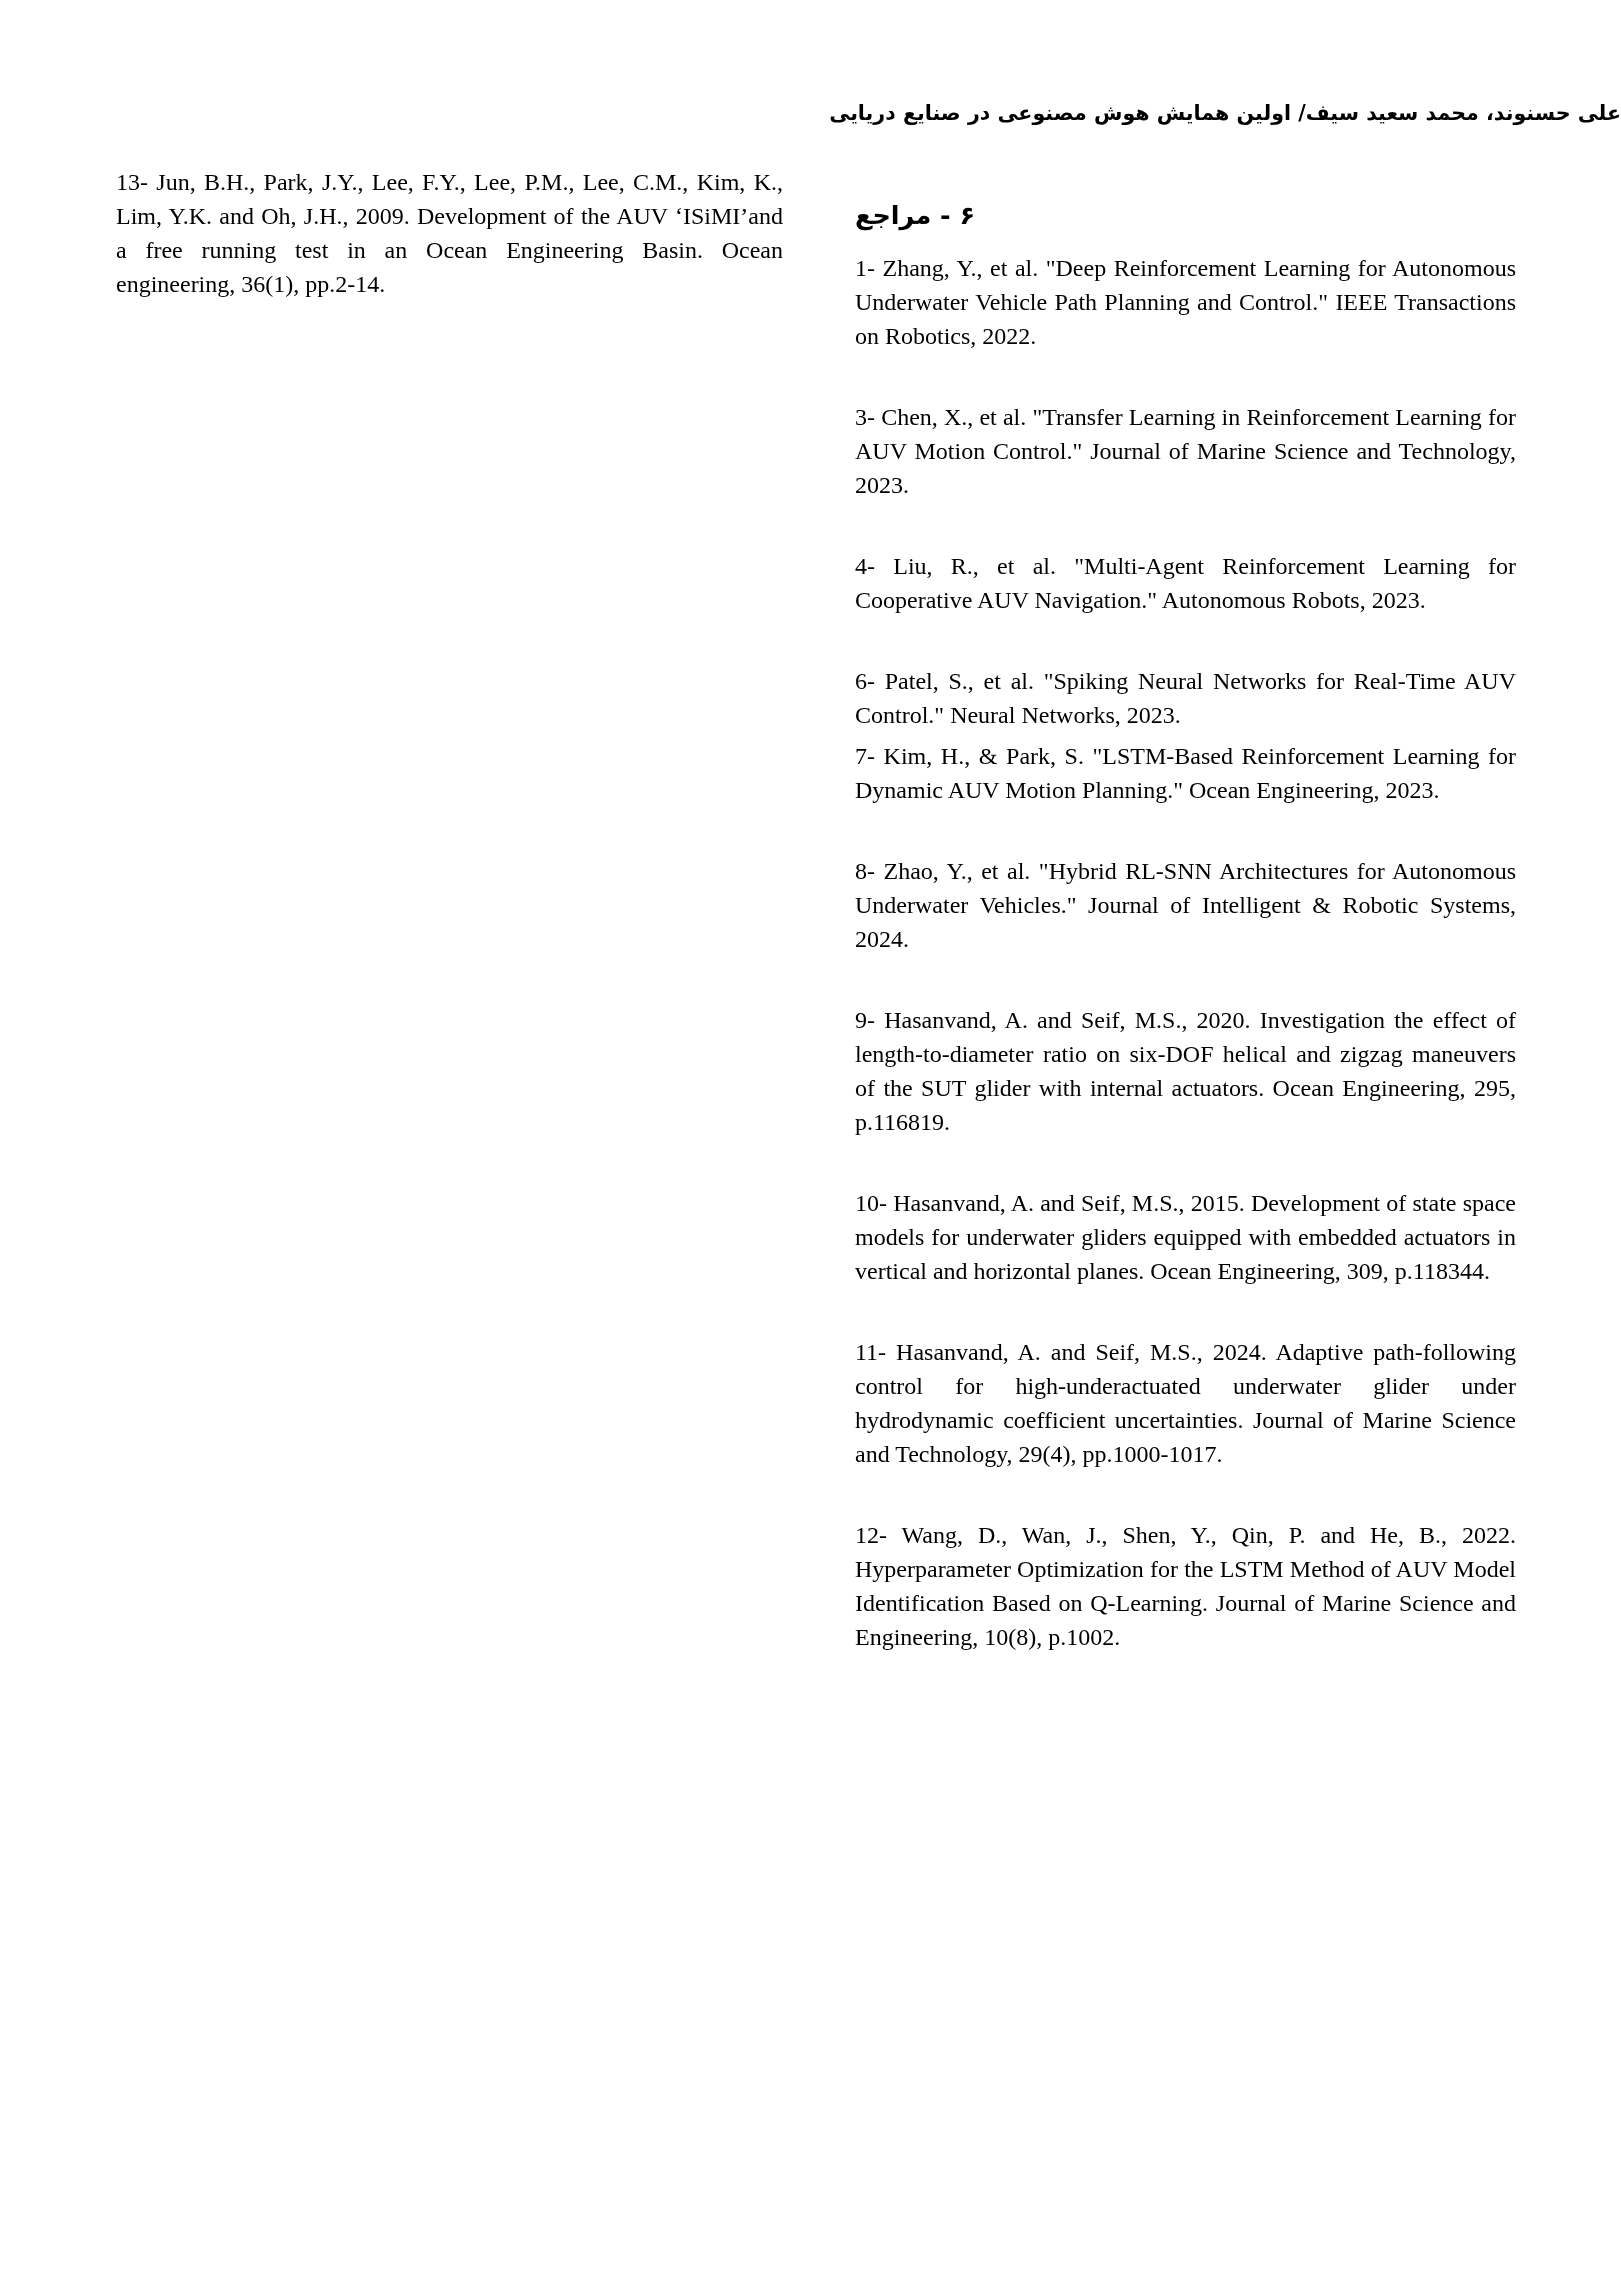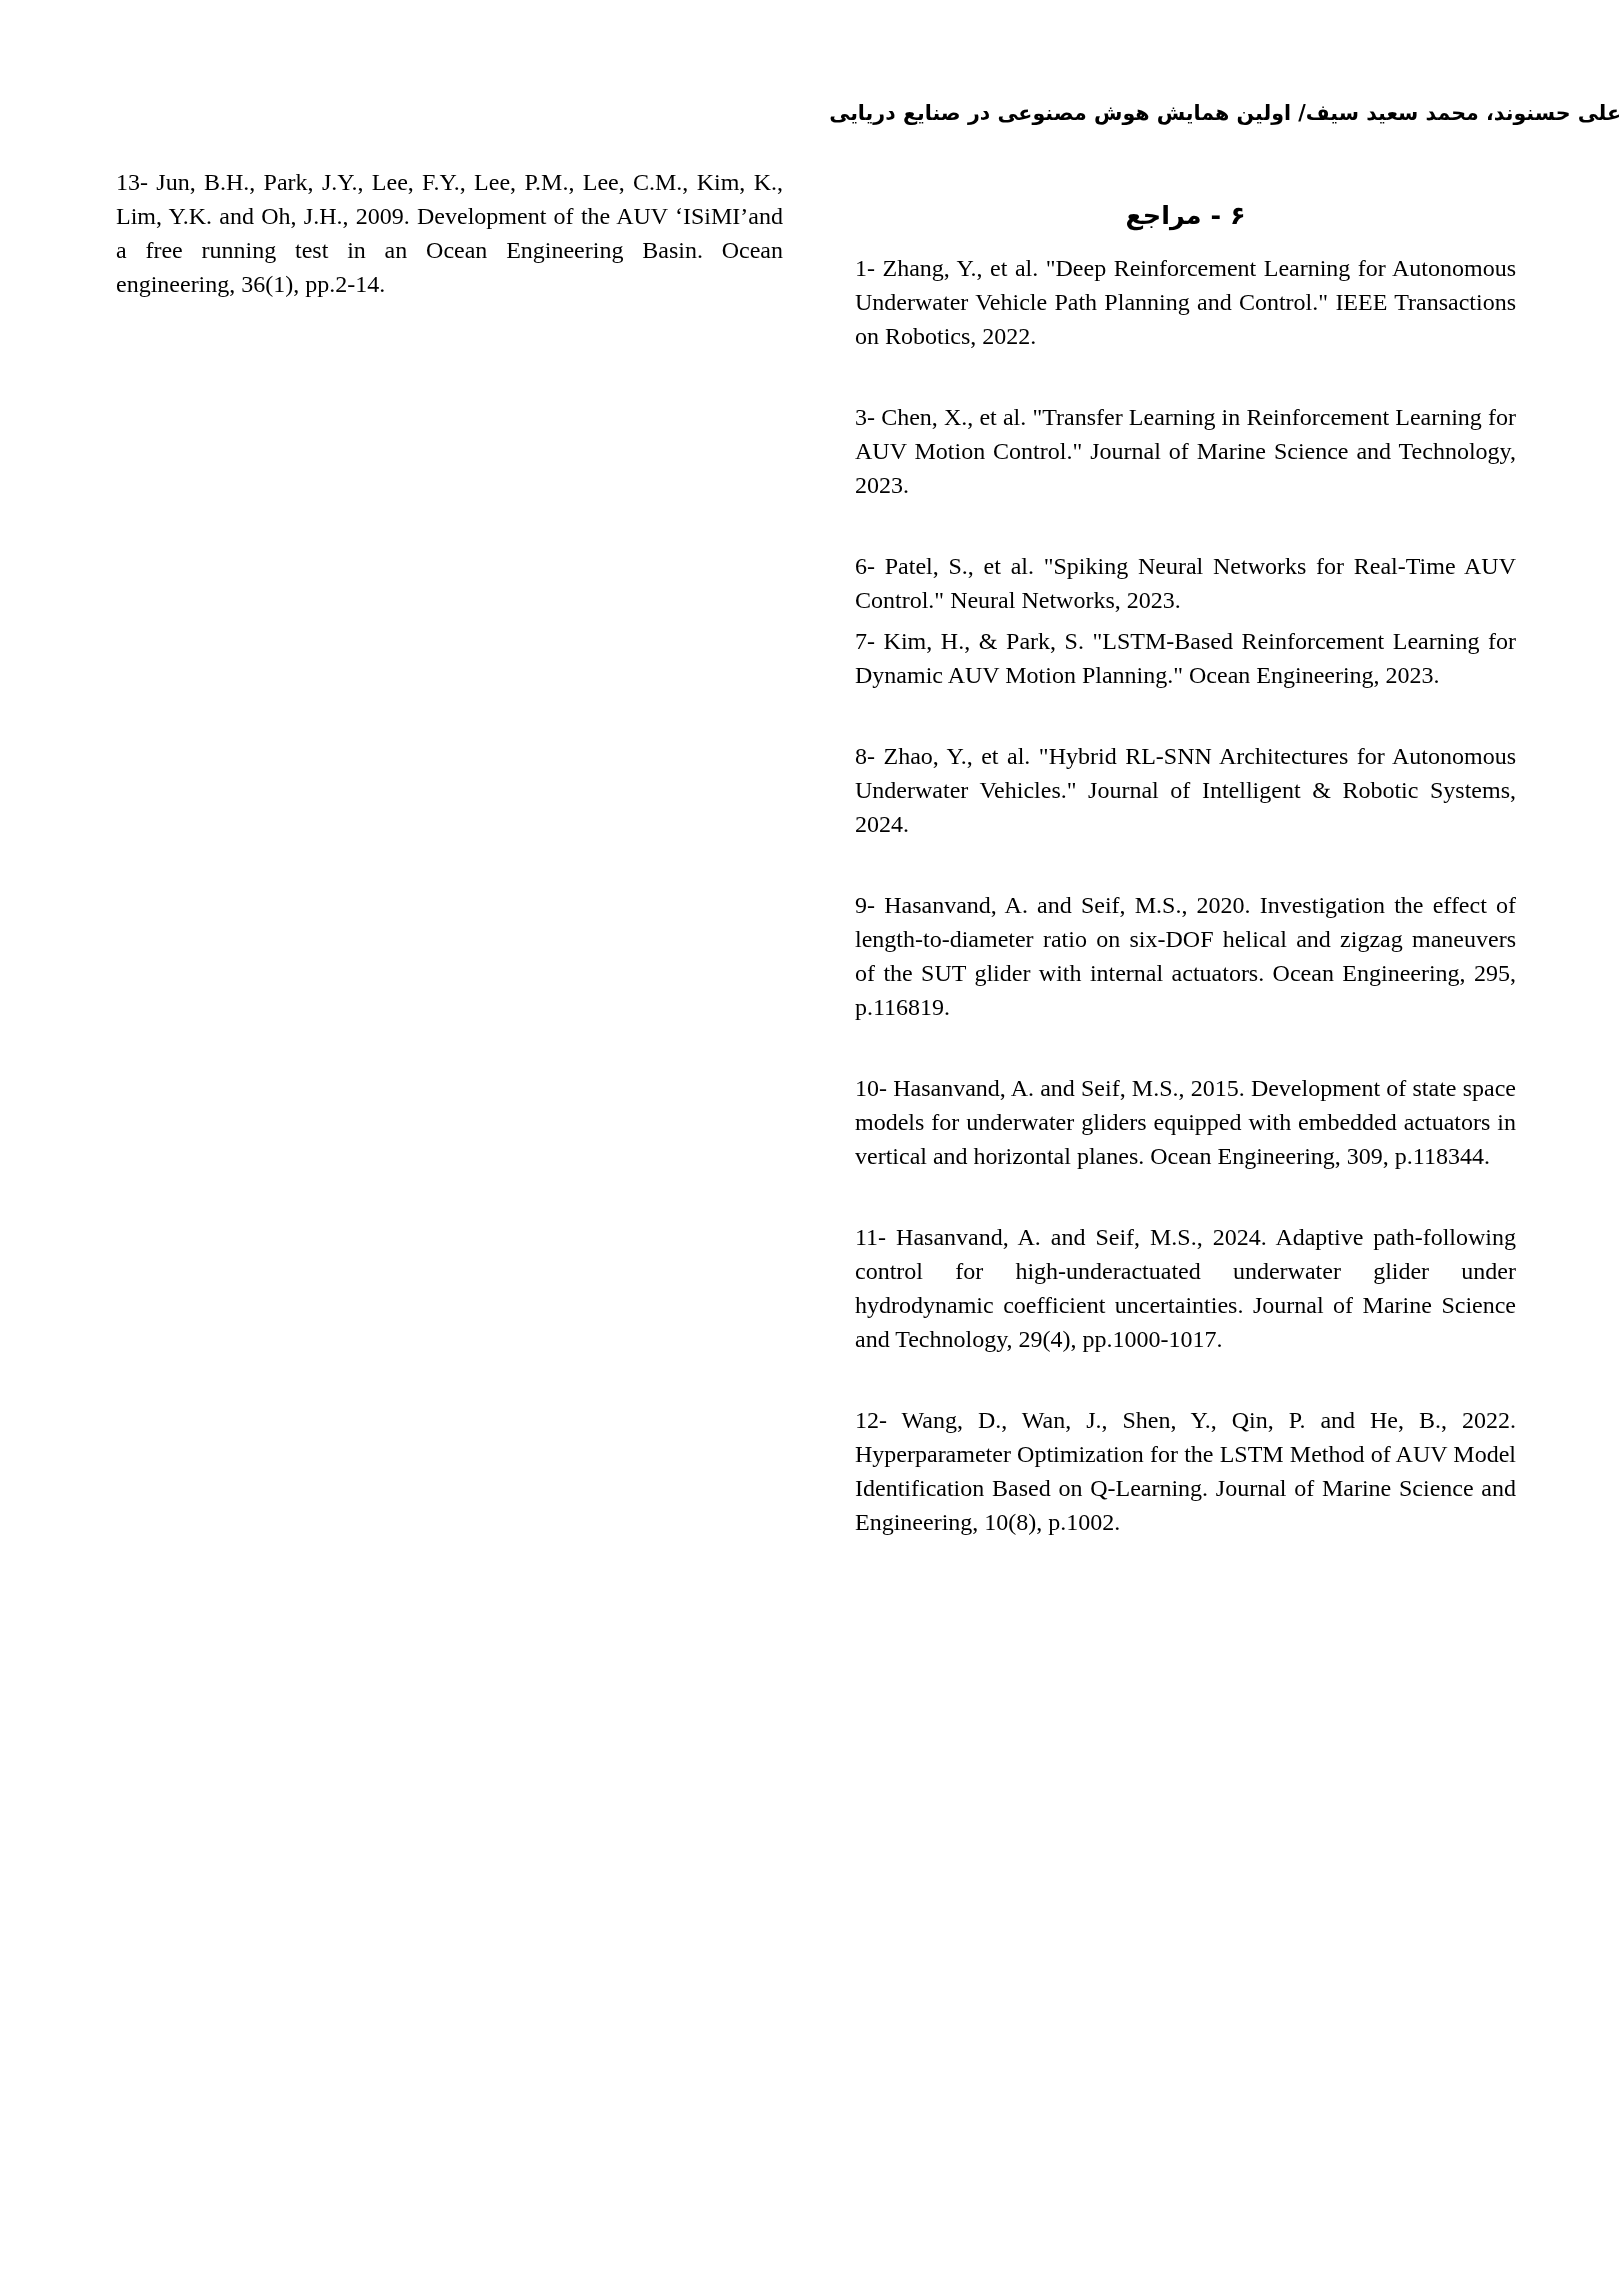--- a/index.html
+++ b/index.html
@@ -32,21 +32,21 @@
     top: 165px;
     width: 667px;
   }
   .col-right {
     left: 855px;
     top: 196px;
     width: 661px;
   }
   .section-title {
     direction: rtl;
-    text-align: center;
+    text-align: left;
     font-family: "DejaVu Sans", sans-serif;
     font-weight: bold;
     font-size: 25.5px;
     line-height: 39px;
     margin: 0 0 15.7px 0;
   }
   .ref {
     direction: ltr;
     font-size: 24px;
     line-height: 34px;
@@ -65,20 +65,21 @@
 
   <section class="col col-left">
     <p class="ref">13- Jun, B.H., Park, J.Y., Lee, F.Y., Lee, P.M., Lee, C.M., Kim, K., Lim, Y.K. and Oh, J.H., 2009. Development of the AUV ‘ISiMI’and a free running test in an Ocean Engineering Basin. Ocean engineering, 36(1), pp.2-14.</p>
   </section>
 
   <section class="col col-right">
     <h2 class="section-title">۶ - مراجع</h2>
 
     <p class="ref">1- Zhang, Y., et al. "Deep Reinforcement Learning for Autonomous Underwater Vehicle Path Planning and Control." IEEE Transactions on Robotics, 2022.</p>
     <p class="ref">3- Chen, X., et al. "Transfer Learning in Reinforcement Learning for AUV Motion Control." Journal of Marine Science and Technology, 2023.</p>
+    <p class="ref">4- Liu, R., et al. "Multi-Agent Reinforcement Learning for Cooperative AUV Navigation." Autonomous Robots, 2023.</p>
     <p class="ref tight">6- Patel, S., et al. "Spiking Neural Networks for Real-Time AUV Control." Neural Networks, 2023.</p>
     <p class="ref">7- Kim, H., &amp; Park, S. "LSTM-Based Reinforcement Learning for Dynamic AUV Motion Planning." Ocean Engineering, 2023.</p>
     <p class="ref">8- Zhao, Y., et al. "Hybrid RL-SNN Architectures for Autonomous Underwater Vehicles." Journal of Intelligent &amp; Robotic Systems, 2024.</p>
     <p class="ref">9- Hasanvand, A. and Seif, M.S., 2020. Investigation the effect of length-to-diameter ratio on six-DOF helical and zigzag maneuvers of the SUT glider with internal actuators. Ocean Engineering, 295, p.116819.</p>
     <p class="ref">10- Hasanvand, A. and Seif, M.S., 2015. Development of state space models for underwater gliders equipped with embedded actuators in vertical and horizontal planes. Ocean Engineering, 309, p.118344.</p>
     <p class="ref">11- Hasanvand, A. and Seif, M.S., 2024. Adaptive path-following control for high-underactuated underwater glider under hydrodynamic coefficient uncertainties. Journal of Marine Science and Technology, 29(4), pp.1000-1017.</p>
     <p class="ref">12- Wang, D., Wan, J., Shen, Y., Qin, P. and He, B., 2022. Hyperparameter Optimization for the LSTM Method of AUV Model Identification Based on Q-Learning. Journal of Marine Science and Engineering, 10(8), p.1002.</p>
   </section>
 
 </div>

